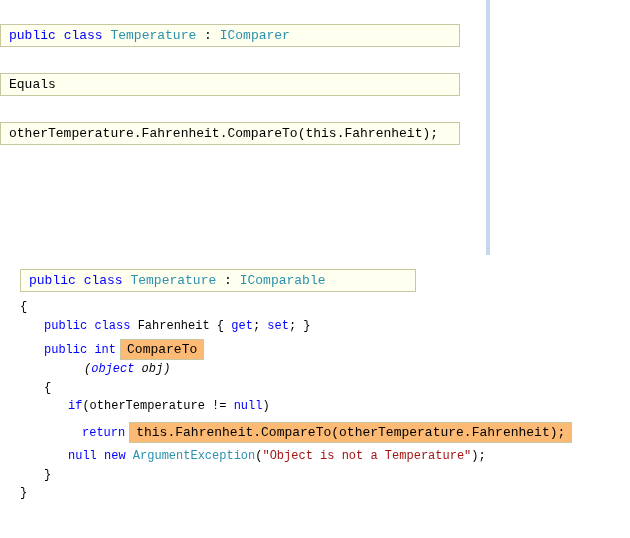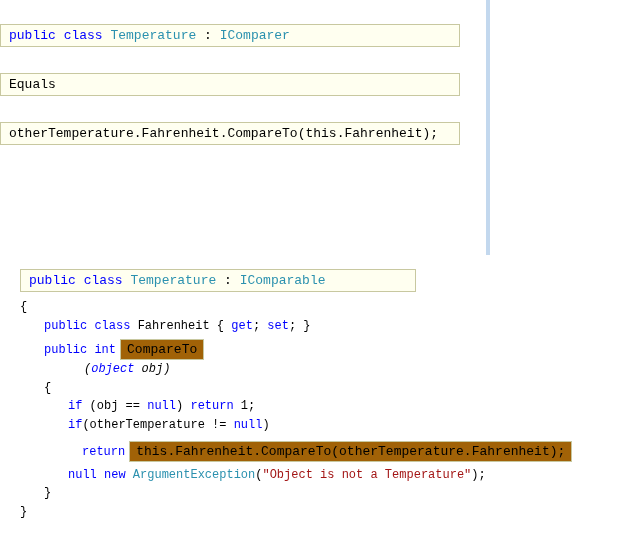--- a/index.html
+++ b/index.html
@@ -47,21 +47,21 @@
     font-family: "Courier New", monospace;
     font-size: 12px;
     line-height: 1.55;
     white-space: pre;
     color: #000;
   }
   .kw-blue { color: #0000ff; }
   .type-teal { color: #2b91af; }
   .string-red { color: #a31515; }
   .inline-hl {
-    background: #a16207;
+    background: #fdba74;
     border: 1px solid #c8c8a0;
     padding: 2px 6px;
     font-size: 13px;
     margin-left: 4px;
     display: inline-block;
     vertical-align: middle;
     color: #000;
   }
 </style>
 </head>
@@ -93,21 +93,20 @@
   <div class="code-block" style="margin-left:12px;">{</div>
 
   <div class="code-block" style="margin-left:36px;"><span class="kw-blue">public</span> <span class="kw-blue">class</span><span> Fahrenheit { </span><span class="kw-blue">get</span><span>; </span><span class="kw-blue">set</span><span>; }</span></div>
 
   <div style="margin-left:36px; margin-top:4px;"><span class="kw-blue" style="font-family:'Courier New',monospace;font-size:12px;">public</span> <span class="kw-blue" style="font-family:'Courier New',monospace;font-size:12px;">int</span><span class="inline-hl">CompareTo</span></div>
 
   <div class="code-block" style="margin-left:76px;font-style:italic;"><span>(</span><span class="kw-blue">object</span><span> obj)</span></div>
 
   <div class="code-block" style="margin-left:36px;">{</div>
 
-  <div class="code-block" style="margin-left:60px;"><span class="kw-blue">if</span><span> (obj == </span><span class="kw-blue">null</span><span>) </span><span class="kw-blue">return</span><span> 1;</span></div>
 
 
   <div class="code-block" style="margin-left:60px;"><span class="kw-blue">if</span><span>(otherTemperature != </span><span class="kw-blue">null</span><span>)</span></div>
 
   <div style="height:6px;"></div>
 
   <div style="margin-left:74px;"><span class="kw-blue" style="font-family:'Courier New',monospace;font-size:12px;">return</span><span class="inline-hl">this.Fahrenheit.CompareTo(otherTemperature.Fahrenheit);</span></div>
 
   <div class="code-block" style="margin-left:60px;margin-top:4px;"><span class="kw-blue">null</span> <span class="kw-blue">new</span><span> </span><span class="type-teal">ArgumentException</span><span>(</span><span class="string-red">"Object is not a Temperature"</span><span>);</span></div>
 

